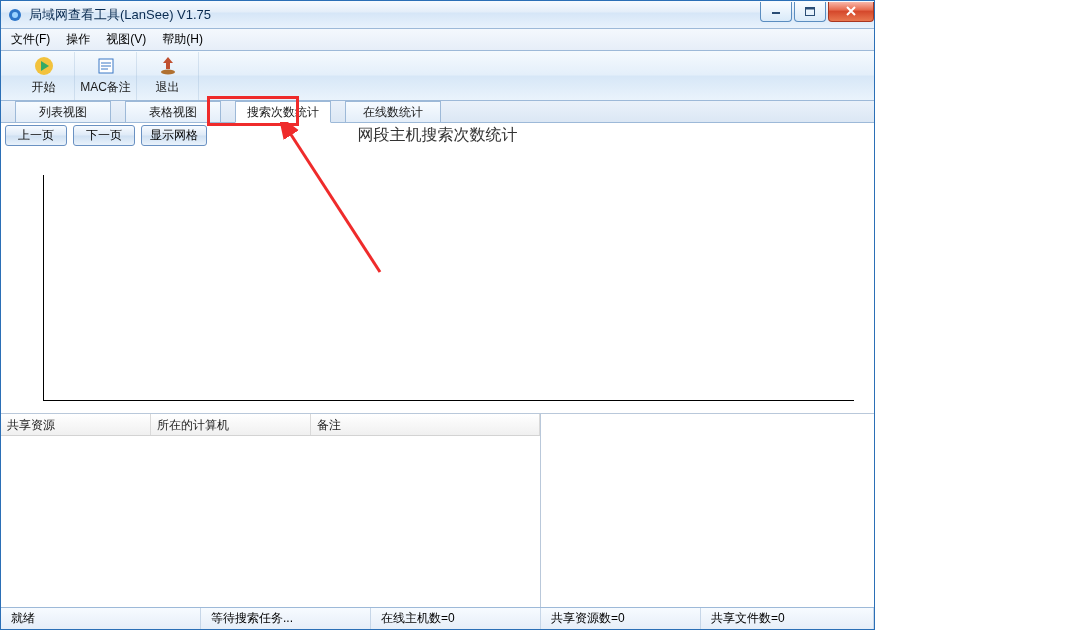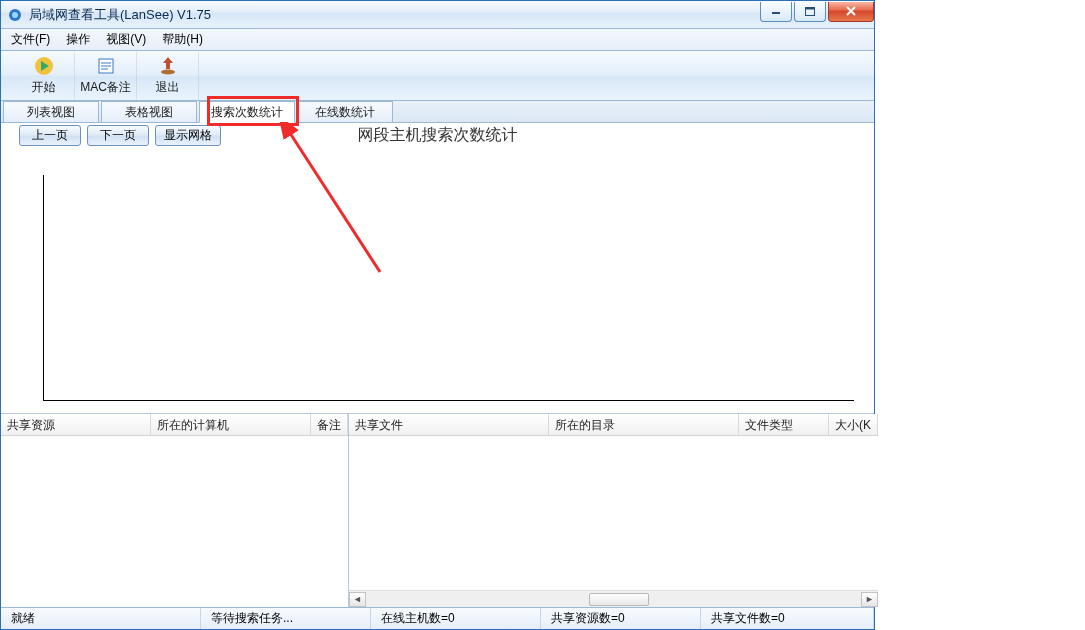--- a/index.html
+++ b/index.html
@@ -82,30 +82,30 @@
 .toolbar .tool .tlabel{margin-top:2px;font-size:12px;color:#1a1a1a;}
 .tab-strip{
   height:22px;
   background:linear-gradient(to bottom,#eaf1fa,#dbe7f4);
   border-bottom:1px solid #9db9d8;
   display:flex;
 }
 .tab-strip .tab{
   width:96px;height:21px;
   border:1px solid #9db9d8;border-bottom:none;
-  margin-left:2px;
+  margin-left:14px;
   display:flex;align-items:center;justify-content:center;
   background:linear-gradient(to bottom,#f7fbff,#e4eef9);
   font-size:12px;color:#1a1a1a;
 }
 .tab-strip .tab.active{
   background:#fff;height:22px;border-bottom:1px solid #fff; position:relative;z-index:2;
 }
 .pagebar{
-  height:24px;display:flex;align-items:center;padding:3px 18px;gap:6px;
+  height:24px;display:flex;align-items:center;padding:3px 4px;gap:6px;
   background:#fff;
 }
 .btn{
   height:21px;min-width:62px;
   border:1px solid #6a91c2;border-radius:3px;
   background:linear-gradient(to bottom,#f7fbff,#dfeaf7 48%,#cfe0f2 52%,#e9f2fb);
   display:flex;align-items:center;justify-content:center;
   font-size:12px;padding:0 8px;
 }
 .chart-title{
@@ -236,36 +236,20 @@
 
   <div class="bottom-split">
     <div class="panel-left">
       <div class="list-header">
         <div class="col" style="width:150px">共享资源</div>
         <div class="col" style="width:160px">所在的计算机</div>
         <div class="col" style="flex:1">备注</div>
       </div>
       <div class="list-body"></div>
     </div>
-    <div class="panel-right">
-      <div class="list-header">
-        <div class="col" style="width:200px">共享文件</div>
-        <div class="col" style="width:190px">所在的目录</div>
-        <div class="col" style="width:90px">文件类型</div>
-        <div class="col" style="flex:1">大小(K</div>
-      </div>
-      <div class="list-body"></div>
-      <div class="hscroll">
-        <div class="arrow">◄</div>
-        <div class="track">
-            <div class="thumb"></div>
-          </div>
-        <div class="arrow">►</div>
-      </div>
-    </div>
   </div>
 
   <div class="statusbar">
     <div class="cell" style="width:200px">就绪</div>
     <div class="cell" style="width:170px">等待搜索任务...</div>
     <div class="cell" style="width:170px">在线主机数=0</div>
     <div class="cell" style="width:160px">共享资源数=0</div>
     <div class="cell" style="flex:1">共享文件数=0</div>
   </div>
 </div>

